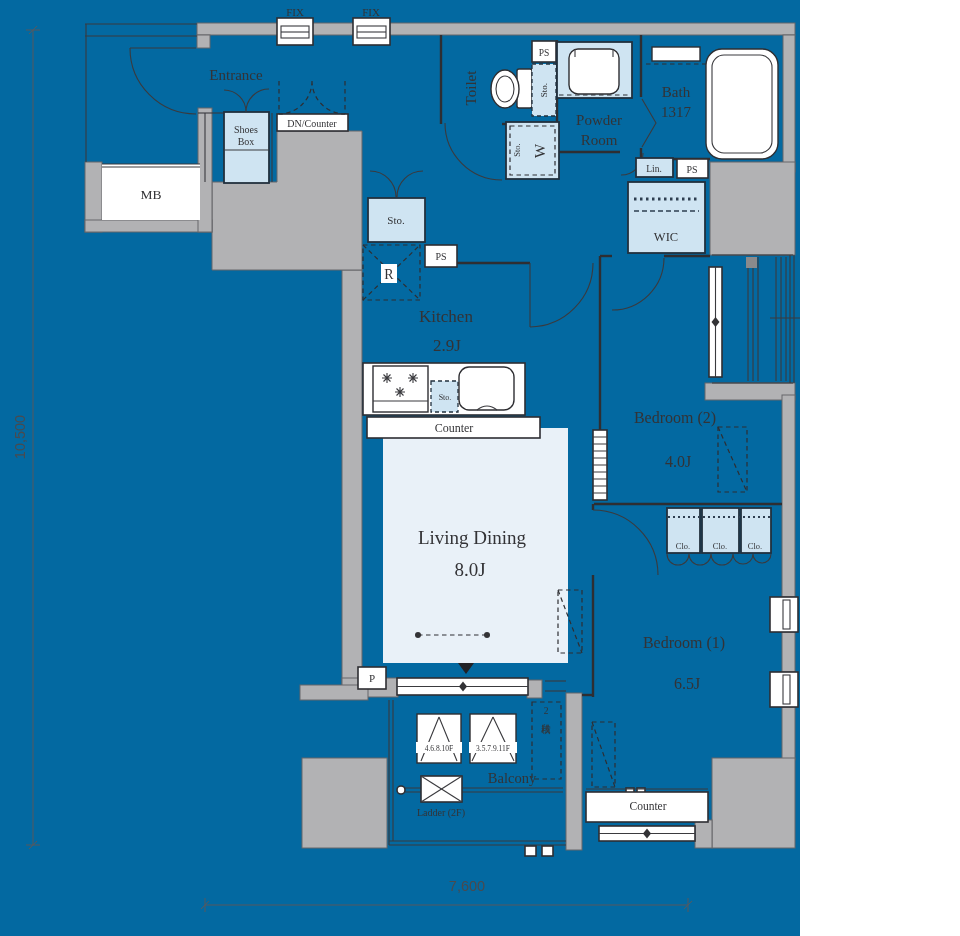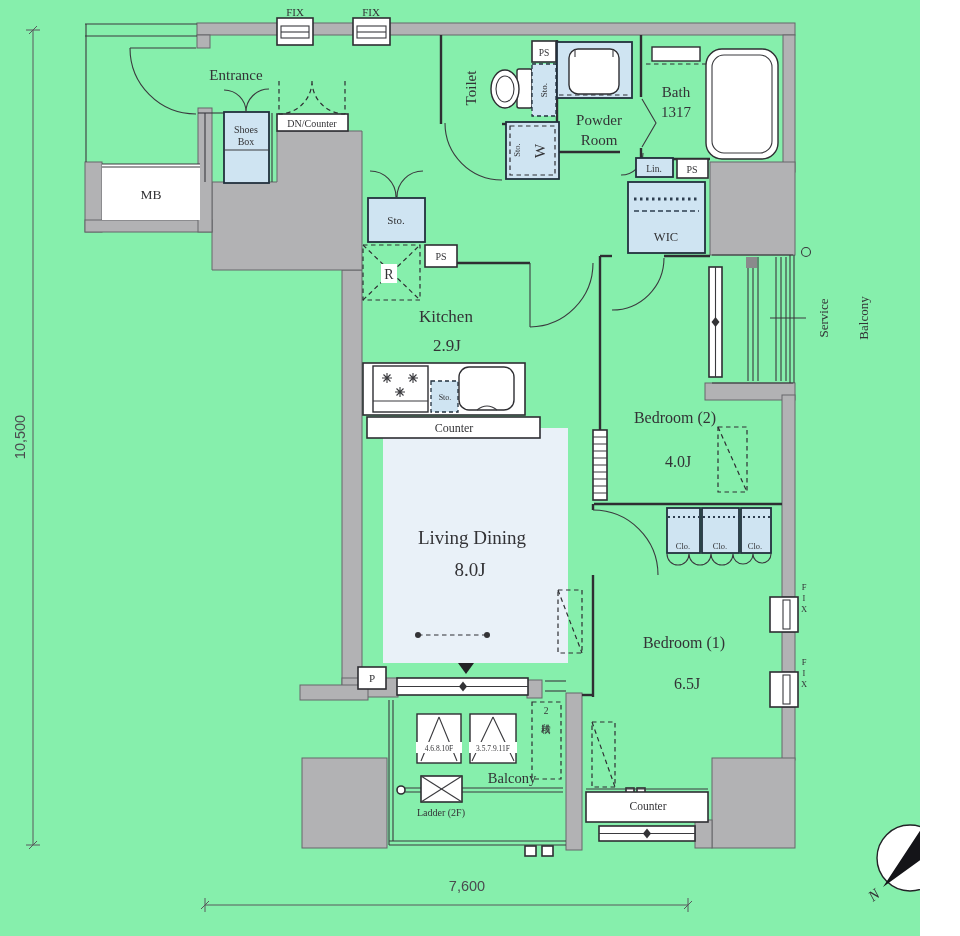--- a/index.html
+++ b/index.html
@@ -1,16 +1,16 @@
 <!DOCTYPE html>
 <html><head>
 <meta charset="utf-8">
 <style>
   html,body { margin:0; padding:0; background:#ffffff; }
-  .stage { position:relative; width:920px; height:936px; background:#86efac; overflow:hidden; }
+  .stage { position:relative; width:800px; height:936px; background:#0369a1; overflow:hidden; }
   svg { display:block; }
   text { fill:#333336; }
   .serif { font-family:"Liberation Serif", serif; }
   .sans  { font-family:"Liberation Sans", sans-serif; fill:#4a4a4e; }
   .it { font-style:italic; }
   .vw { writing-mode:vertical-rl; text-orientation:upright; letter-spacing:1px; }
   .wall { fill:#b2b2b4; stroke:#66666a; stroke-width:1; }
   .thin { stroke:#3a3a3e; stroke-width:1.1; fill:none; }
   .w2   { stroke:#2e2e32; stroke-width:2.4; fill:none; }
   .box  { fill:#ffffff; stroke:#2e2e32; stroke-width:1.6; }

